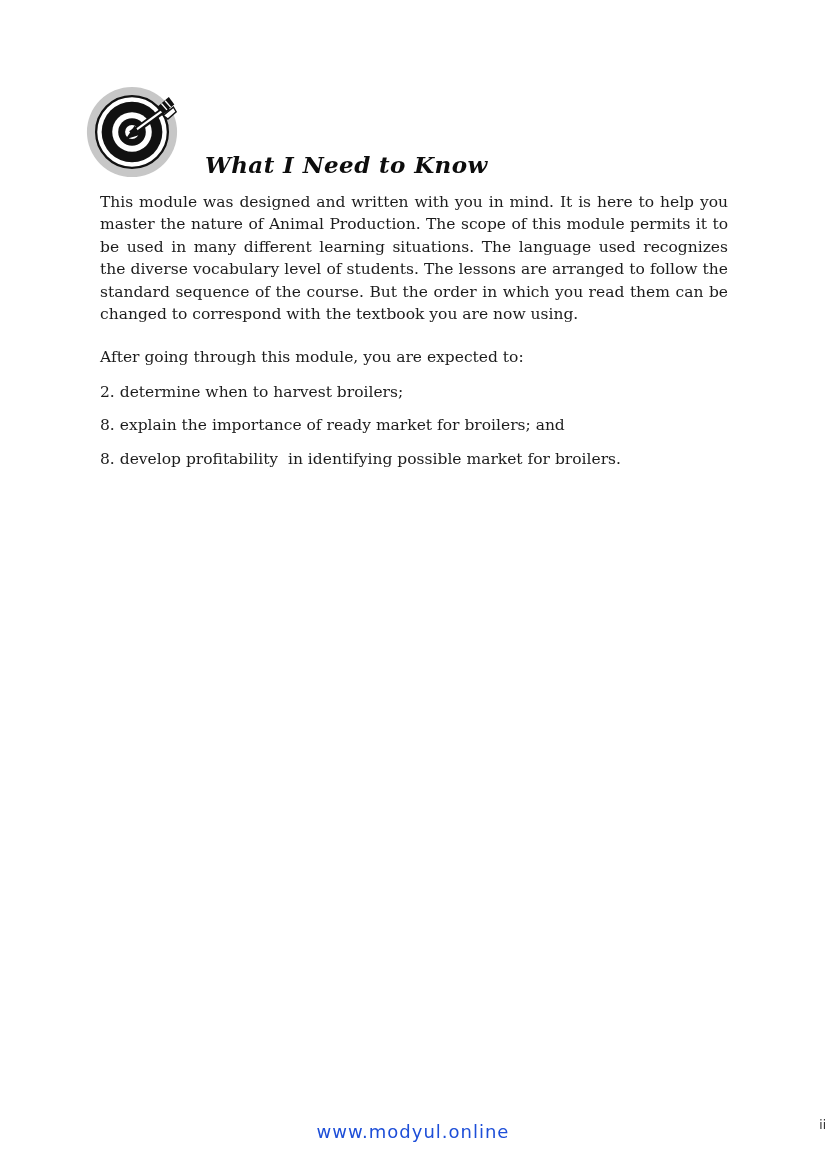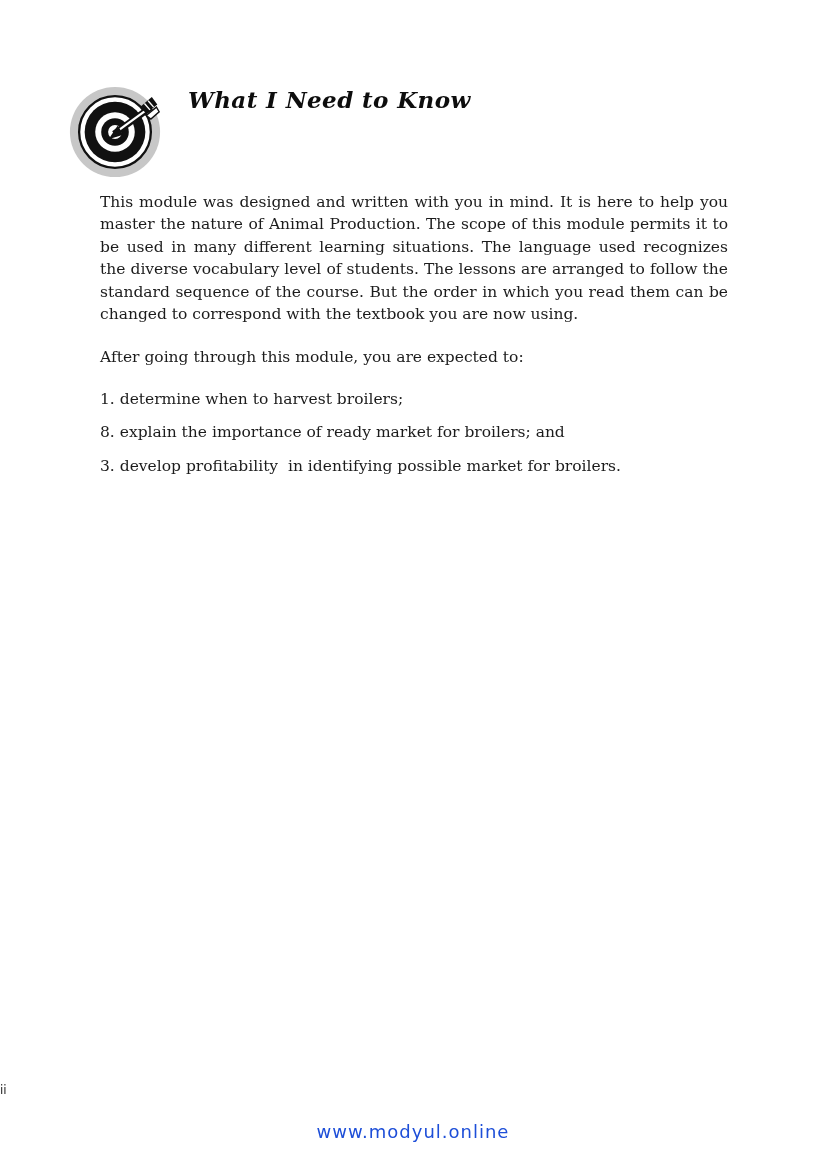--- a/index.html
+++ b/index.html
@@ -9,24 +9,24 @@
     width: 826px;
     height: 1169px;
     margin: 0 auto;
     background: #ffffff;
     font-family: "DejaVu Serif", serif;
     color: #1c1c1c;
     overflow: hidden;
   }
   .header {
     position: absolute;
-    left: 69px;
+    left: 86px;
     top: 86px;
     display: flex;
-    align-items: flex-start;
+    align-items: flex-end;
   }
   .icon-wrap {
     width: 92px;
     height: 92px;
     flex: 0 0 auto;
   }
   .icon-wrap svg { width: 100%; height: 100%; display: block; }
   .section-title {
     font-family: "DejaVu Serif", serif;
     font-size: 23px;
@@ -43,32 +43,32 @@
     top: 191px;
     width: 628px;
     font-size: 15.5px;
     line-height: 22.4px;
   }
   .para-intro {
     text-align: justify;
     margin-bottom: 21px;
   }
   .para-lead {
-    margin-bottom: 19px;
+    margin-bottom: 12px;
   }
   .objective {
     margin-bottom: 11px;
     white-space: pre-wrap;
   }
   .page-number {
     position: absolute;
     left: 0;
     width: 100%;
-    top: 1083px;
-    text-align: left;
+    top: 1118px;
+    text-align: right;
     font-family: "DejaVu Sans", sans-serif;
     font-size: 12px;
     color: #2a2a2a;
   }
   .watermark {
     position: absolute;
     left: 0;
     width: 100%;
     top: 1121px;
     text-align: center;
@@ -103,21 +103,21 @@
         <line x1="86" y1="16" x2="92" y2="23" stroke="#ffffff" stroke-width="1.5"></line>
         <polygon points="84,32 95,23 98,28 89,36" fill="#ffffff" stroke="#111111" stroke-width="1.5"></polygon>
       </svg>
     </div>
     <h1 class="section-title">What I Need to Know</h1>
   </div>
 
   <div class="content">
     <p class="para-intro">This module was designed and written with you in mind. It is here to help you master the nature of Animal Production. The scope of this module permits it to be used in many different learning situations. The language used recognizes the diverse vocabulary level of students. The lessons are arranged to follow the standard sequence of the course. But the order in which you read them can be changed to correspond with the textbook you are now using.</p>
     <p class="para-lead">After going through this module, you are expected to:</p>
-    <p class="objective">1. determine when to harvest broilers;</p>
+    <p class="objective">2. determine when to harvest broilers;</p>
     <p class="objective">8. explain the importance of ready market for broilers; and</p>
-    <p class="objective">3. develop profitability  in identifying possible market for broilers.</p>
+    <p class="objective">8. develop profitability  in identifying possible market for broilers.</p>
   </div>
 
   <div class="page-number">ii</div>
   <div class="watermark">www.modyul.online</div>
 
 </div>
 
 </body></html>

